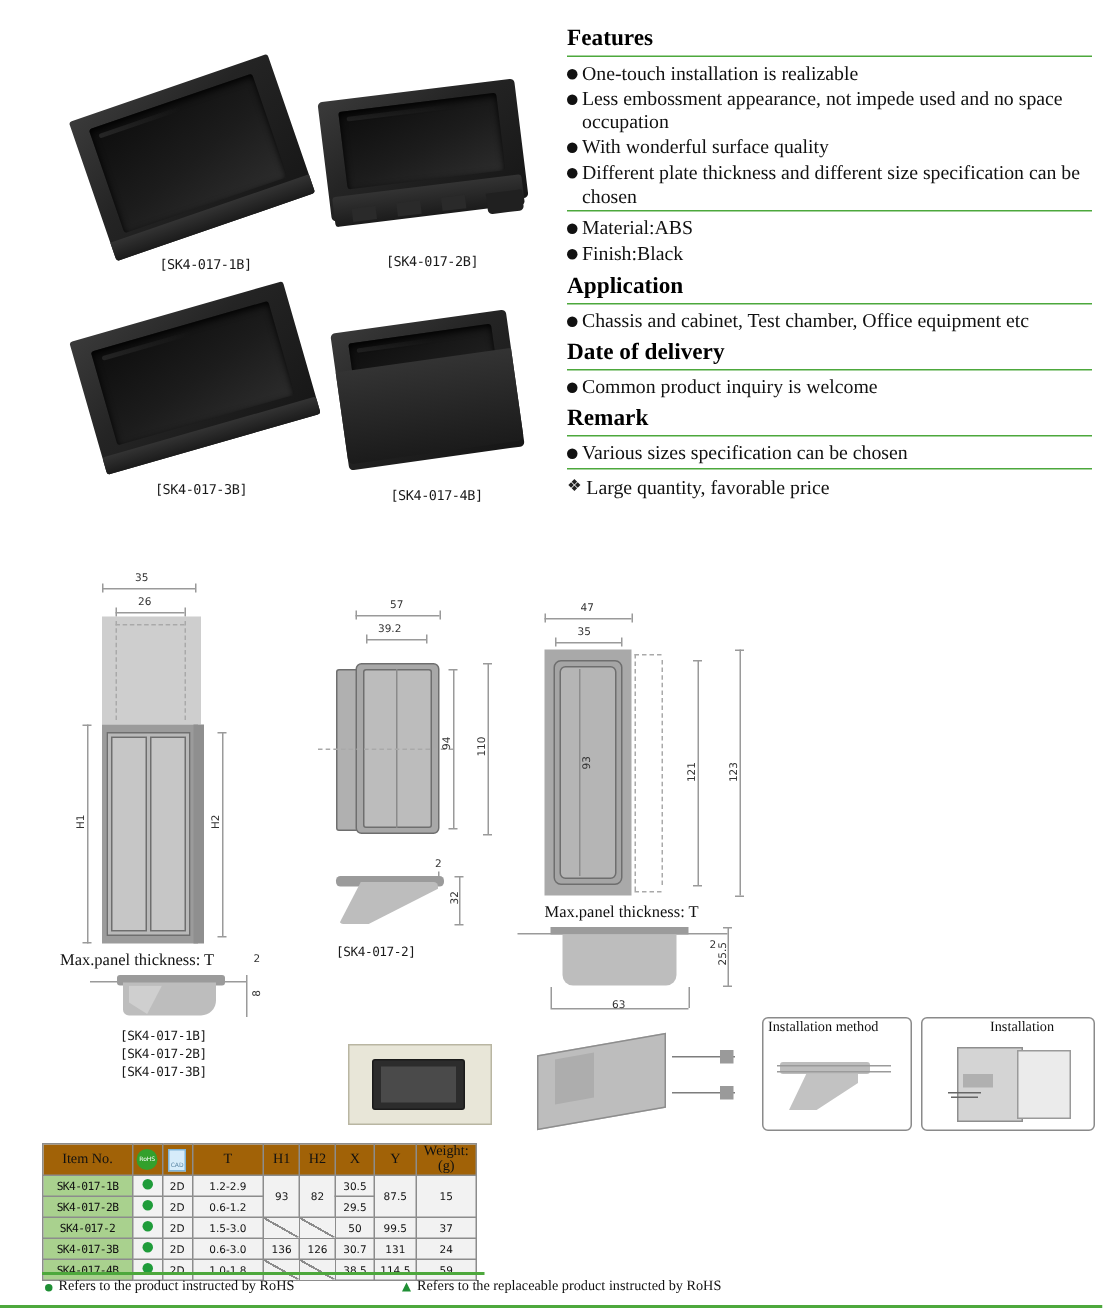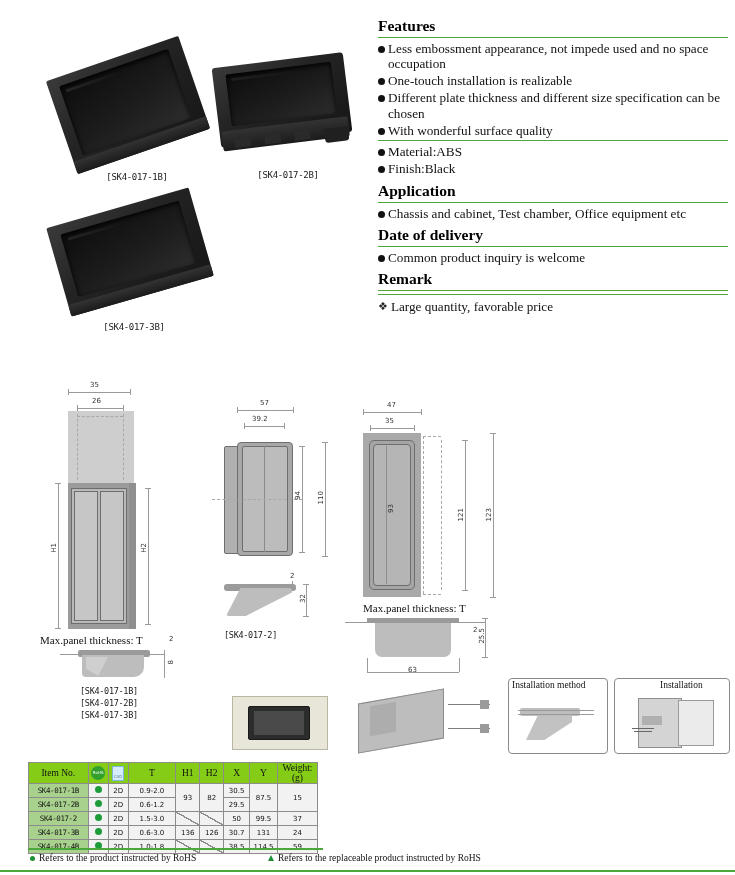--- a/index.html
+++ b/index.html
@@ -98,21 +98,21 @@
   table.spec {
     border-collapse: collapse; width: 290px;
     font-family: "DejaVu Sans", sans-serif; font-size: 7px; color: #111;
     background: #f2f2f2;
   }
   table.spec td, table.spec th {
     border: 1px solid #8c8c8c; text-align: center; vertical-align: middle;
     padding: 0; height: 14px; font-weight: normal;
   }
   table.spec thead th {
-    background: #84cc16; font-family: "Liberation Serif", serif;
+    background: #a16207; font-family: "Liberation Serif", serif;
     font-size: 9.5px; height: 20px;
   }
   td.item-cell {
     background: #a9d18e; font-family: "DejaVu Sans Mono", monospace;
     font-size: 7.5px; letter-spacing: -.4px; text-align: left; padding-left: 3px;
   }
   .rohs-dot { display: inline-block; width: 7px; height: 7px; border-radius: 50%; background: #1f9c3a; }
   .rohs-badge {
     display: inline-flex; align-items: center; justify-content: center;
     width: 14px; height: 14px; border-radius: 50%;
@@ -175,41 +175,50 @@
   <div class="photo-cell" style="left:46px; top:196px; width:176px; height:130px;">
     <div class="handle" style="position:absolute; left:10px; top:10px; width:148px; height:92px; transform: rotate(-16deg);">
       <div class="h-body" style="border-radius:2px;"></div>
       <div class="h-cav" style="left:12px; top:10px; right:13px; bottom:17px;"></div>
       <div class="h-hi" style="left:18px; top:15px; width:62px; height:3px; opacity:.45;"></div>
       <div class="h-flange" style="left:0; bottom:0; width:100%; height:12px;"></div>
     </div>
     <div class="photo-label" style="position:absolute; left:0; top:126px; width:176px;">[SK4-017-3B]</div>
   </div>
 
+  <div class="photo-cell" style="left:212px; top:200px; width:158px; height:130px;">
+    <div class="handle" style="position:absolute; left:14px; top:14px; width:118px; height:92px; transform: rotate(-8deg);">
+      <div class="h-body" style="border-radius:3px;"></div>
+      <div class="h-cav" style="left:11px; top:8px; right:11px; bottom:34px;"></div>
+      <div class="h-hi" style="left:16px; top:12px; width:52px; height:3px; opacity:.35;"></div>
+      <div class="h-flange" style="left:0; top:26px; width:100%; height:62px; border-radius:0 0 4px 4px;"></div>
+    </div>
+    <div class="photo-label" style="position:absolute; left:0; top:126px; width:158px;">[SK4-017-4B]</div>
+  </div>
 </div>
 
 <div id="text-panel">
 
   <div class="sec-head">Features</div>
   <div class="sec-rule"></div>
   <div class="bullet-row">
     <span class="bullet-dot"></span>
+    <span class="bullet-text">One-touch installation is realizable</span>
+  </div>
+  <div class="bullet-row">
+    <span class="bullet-dot"></span>
     <span class="bullet-text">Less embossment appearance, not impede used and no space occupation</span>
   </div>
   <div class="bullet-row">
     <span class="bullet-dot"></span>
-    <span class="bullet-text">One-touch installation is realizable</span>
+    <span class="bullet-text">With wonderful surface quality</span>
   </div>
   <div class="bullet-row">
     <span class="bullet-dot"></span>
     <span class="bullet-text">Different plate thickness and different size specification can be chosen</span>
-  </div>
-  <div class="bullet-row">
-    <span class="bullet-dot"></span>
-    <span class="bullet-text">With wonderful surface quality</span>
   </div>
 
   <div class="sec-rule"></div>
   <div class="bullet-row">
     <span class="bullet-dot"></span>
     <span class="bullet-text">Material:ABS</span>
   </div>
   <div class="bullet-row">
     <span class="bullet-dot"></span>
     <span class="bullet-text">Finish:Black</span>
@@ -224,20 +233,24 @@
 
   <div class="sec-head">Date of delivery</div>
   <div class="sec-rule"></div>
   <div class="bullet-row">
     <span class="bullet-dot"></span>
     <span class="bullet-text">Common product inquiry is welcome</span>
   </div>
 
   <div class="sec-head">Remark</div>
   <div class="sec-rule"></div>
+  <div class="bullet-row">
+    <span class="bullet-dot"></span>
+    <span class="bullet-text">Various sizes specification can be chosen</span>
+  </div>
   <div class="sec-rule"></div>
   <div class="diamond-row">
     <span class="diamond-ico">❖</span>
     <span class="bullet-text">Large quantity, favorable price</span>
   </div>
 </div>
 
 <div id="drawings">
 
   <div style="position:absolute; left:30px; top:0px; width:175px; height:300px;">
@@ -436,21 +449,21 @@
         <th style="width:28px;">Y</th>
         <th style="width:40px;">Weight:(g)</th>
       </tr>
     </thead>
     <tbody>
 
       <tr>
         <td class="item-cell">SK4-017-1B</td>
         <td><span class="rohs-dot"></span></td>
         <td>2D</td>
-        <td>0.9-2.0</td>
+        <td>1.2-2.9</td>
         <td rowspan="2">93</td>
         <td rowspan="2">82</td>
         <td>30.5</td>
         <td rowspan="2">87.5</td>
         <td rowspan="2">15</td>
       </tr>
 
       <tr>
         <td class="item-cell">SK4-017-2B</td>
         <td><span class="rohs-dot"></span></td>

